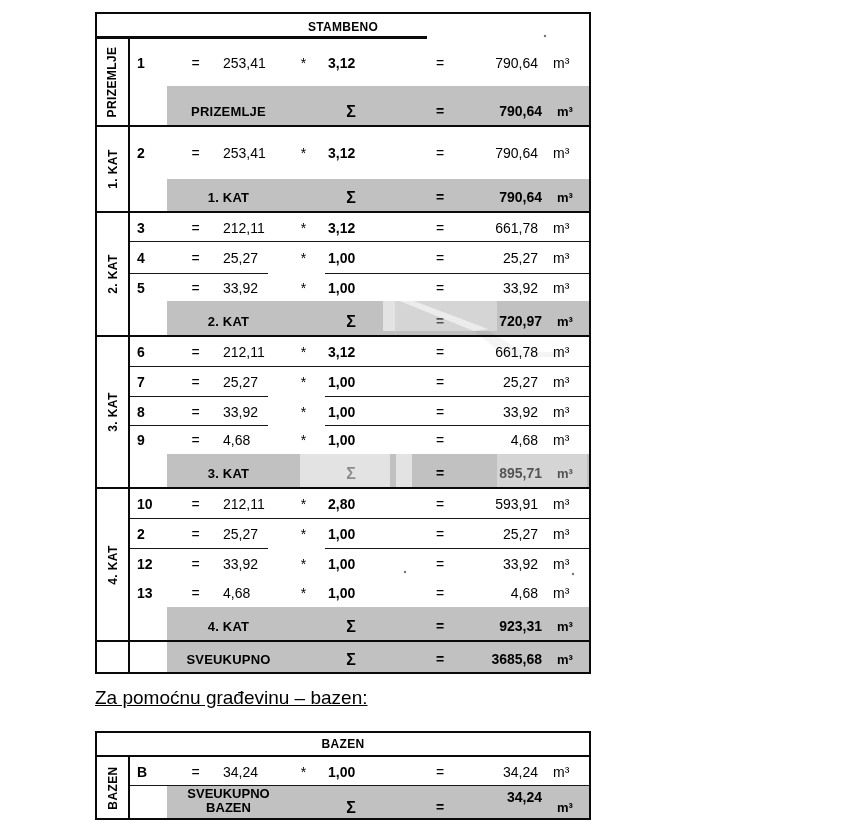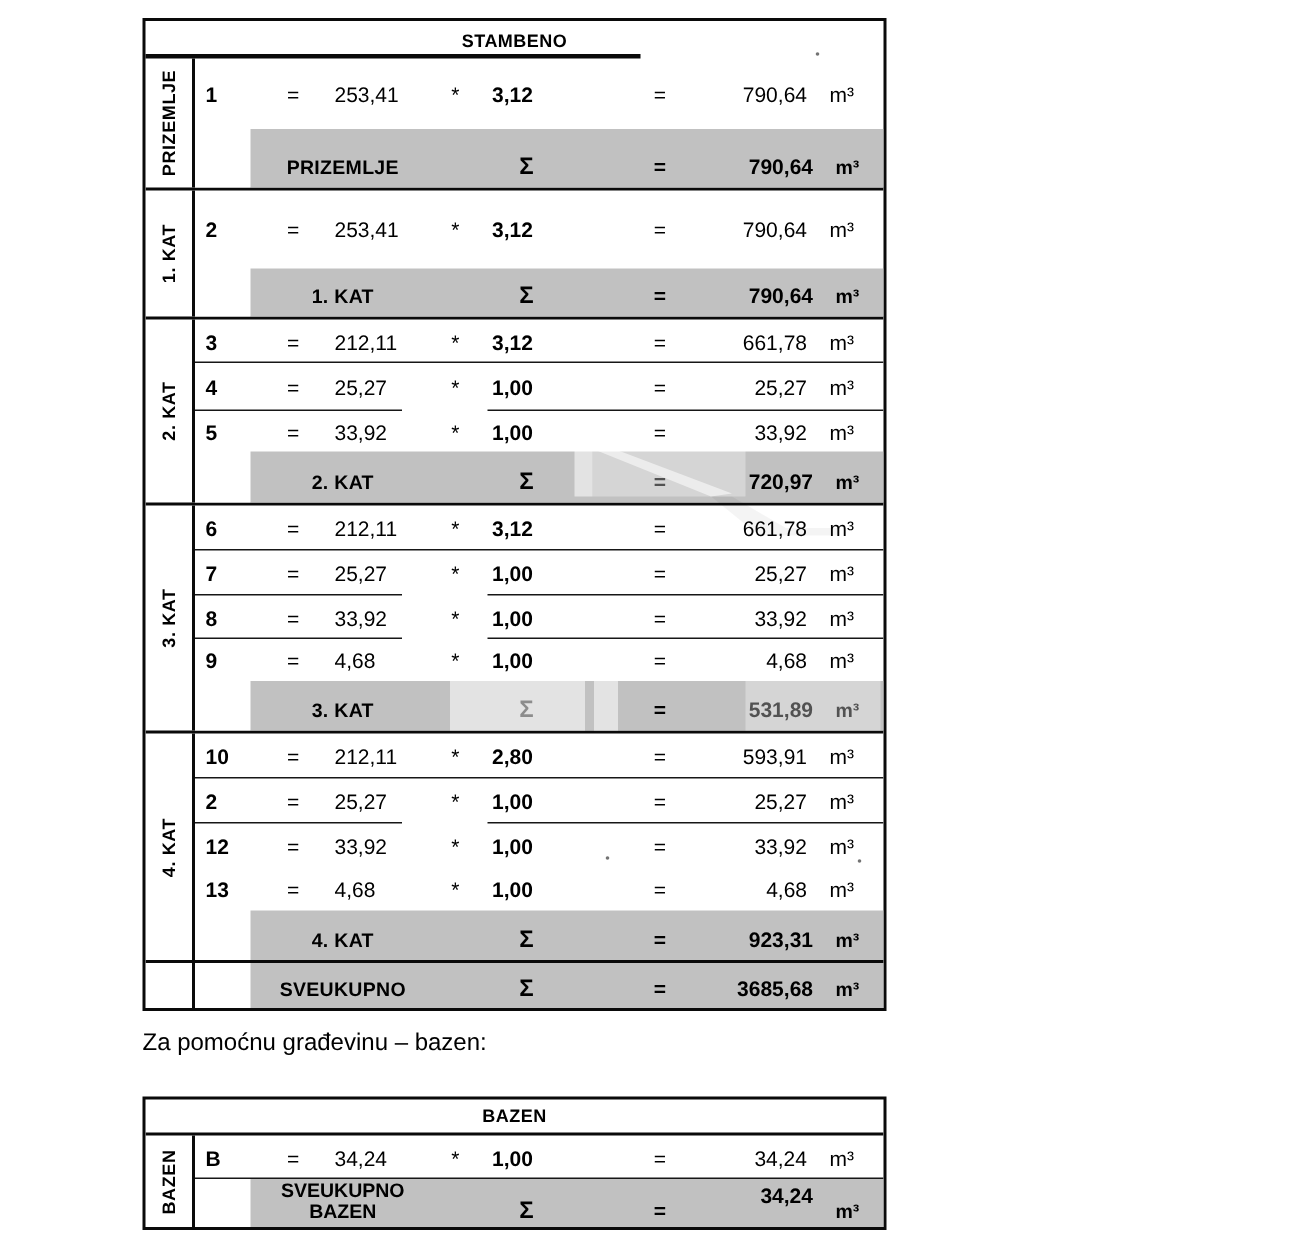--- a/index.html
+++ b/index.html
@@ -45,21 +45,21 @@
   .s-label{width:123px;text-align:center;font-size:13px;letter-spacing:.2px;}
   .s-sigma{width:122px;text-align:center;font-size:16px;line-height:14px;}
   .s-sp{width:13px;}
   .s-eq{width:30px;text-align:center;font-size:14px;}
   .s-res{width:87px;text-align:right;padding-right:4px;font-size:14px;}
   .s-unit{flex:1;padding-left:11px;font-size:13px;}
   .band-b{padding-bottom:3px;}
   .s-label2{width:123px;text-align:center;font-size:13px;line-height:14px;}
   .raised{padding-bottom:10px;}
 
-  .note{position:absolute;left:95px;top:687px;font-size:16px;margin:0;}
+  .note{position:absolute;left:95px;top:687px;font-size:19px;margin:0;text-decoration:underline;}
 
   .wm{position:absolute;left:0;top:0;pointer-events:none;}
 </style>
 </head>
 <body>
 
 <div class="page">
 
   <div class="tbl tbl-main">
 
@@ -220,21 +220,21 @@
           <span class="c c-res">4,68</span>
           <span class="c c-unit">m³</span>
         </div>
         <div class="sumrow" style="height:33px">
           <div class="sumgap"></div>
           <div class="band">
             <span class="s-label">3. KAT</span>
             <span class="s-sigma">Σ</span>
             <span class="s-sp"></span>
             <span class="s-eq">=</span>
-            <span class="s-res">531,89</span>
+            <span class="s-res">895,71</span>
             <span class="s-unit">m³</span>
           </div>
         </div>
       </div>
     </div>
 
     <div class="sec">
       <div class="floorcell">
         <span class="vlabel">4. KAT</span>
       </div>

